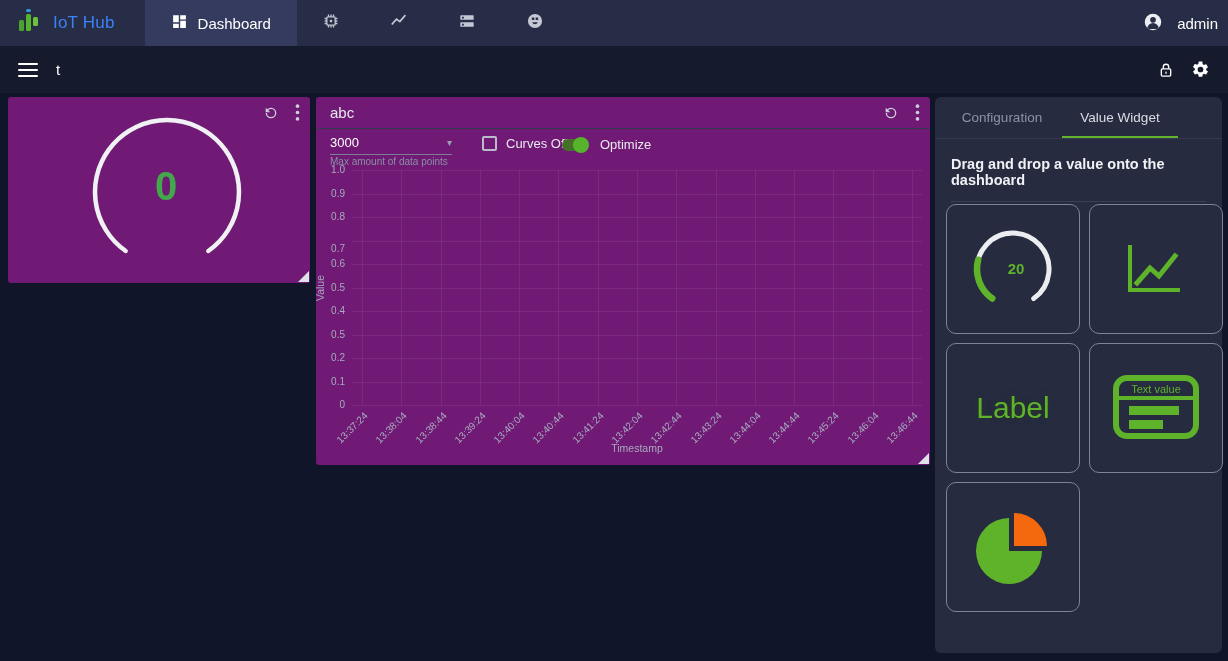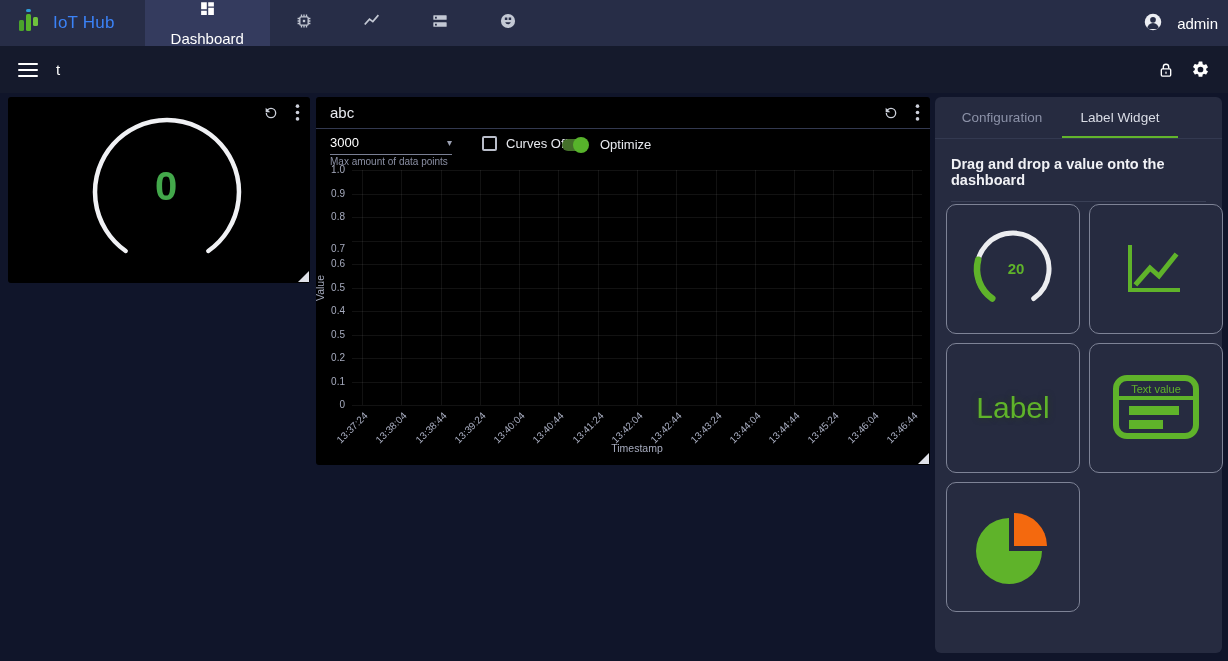--- a/index.html
+++ b/index.html
@@ -6,34 +6,34 @@
   body {
     width:1228px; height:661px; position:relative; overflow:hidden;
     background:#10152a; font-family:"Liberation Sans", sans-serif; color:#e8eaef;
   }
   
   .navbar { position:absolute; top:0; left:0; width:100%; height:46px;
     background:#272d47; display:flex; align-items:center; z-index:5; }
   .brand { display:flex; align-items:center; gap:9px; padding:0 16px; cursor:pointer; }
   .brand-text { font-size:17px; font-weight:500; color:#3b82f6; letter-spacing:.2px; }
   .nav-tab { height:46px; display:flex; align-items:center; justify-content:center; cursor:pointer; }
-  .nav-tab.text-tab { padding:0 26px; gap:10px; margin-left:14px; background:#343b5e; color:#fff; font-size:15px;flex-direction:column; }
+  .nav-tab.text-tab { padding:0 26px; gap:10px; margin-left:14px; background:#343b5e; color:#fff; font-size:15px; }
   .nav-tab.icon-tab { width:68px; }
   .nav-right { margin-left:auto; display:flex; align-items:center; gap:13px; padding-right:10px;
     font-size:15px; color:#fff; cursor:pointer; }
   
   .toolbar { position:absolute; top:46px; left:0; width:100%; height:47px;
     background:#151a2c; display:flex; align-items:center; padding:0 18px; }
   .hamburger { width:20px; height:14px; display:flex; flex-direction:column; justify-content:space-between; cursor:pointer; }
   .hamburger div { height:2px; background:#fff; border-radius:1px; }
   .dash-title { margin-left:18px; font-size:15px; color:#fff; }
   .toolbar-right { margin-left:auto; display:flex; align-items:center; gap:16px; }
   .toolbar-right .ticon { cursor:pointer; display:flex; align-items:center; }
   
-  .widget { position:absolute; background:#000000; border-radius:3px; }
+  .widget { position:absolute; background:#701a75; border-radius:3px; }
   .gauge-widget { left:8px; top:97px; width:302px; height:186px; }
   .chart-widget { left:316px; top:97px; width:614px; height:368px; }
   .widget-actions { position:absolute; top:7px; right:10px; display:flex; gap:16px; align-items:center; z-index:3; }
   .widget-actions .aicon { cursor:pointer; display:flex; }
   .resize-handle { position:absolute; right:1px; bottom:1px; width:0; height:0; cursor:nwse-resize;
     border-style:solid; border-width:0 0 11px 11px; border-color:transparent transparent #dfe1e8 transparent; }
   
   .gauge-value { position:absolute; left:108px; top:67px; width:100px; text-align:center;
     font-size:40px; font-weight:bold; color:#43a84b; }
   
@@ -306,21 +306,21 @@
       </div>
     <div class="y-title">Value</div>
     <div class="x-title">Timestamp</div>
   </div>
   <div class="resize-handle"></div>
 </div>
 
 <div class="panel">
   <div class="panel-tabs">
     <div class="panel-tab">Configuration</div>
-    <div class="panel-tab active">Label Widget</div>
+    <div class="panel-tab active">Value Widget</div>
   </div>
   <div class="panel-msg">Drag and drop a value onto the dashboard</div>
   <div class="panel-divider"></div>
 
   <div class="tiles">
 
     <div class="tile">
       <svg width="100" height="95" viewBox="0 0 100 95">
         <path d="M29.3 76.5 A36 36 0 1 1 70.7 76.5" fill="none" stroke="#ecedf0" stroke-width="5" stroke-linecap="round"></path>
         <path d="M29.3 76.5 A36 36 0 0 1 15.2 37.7" fill="none" stroke="#5fb32a" stroke-width="6.5" stroke-linecap="round"></path>

